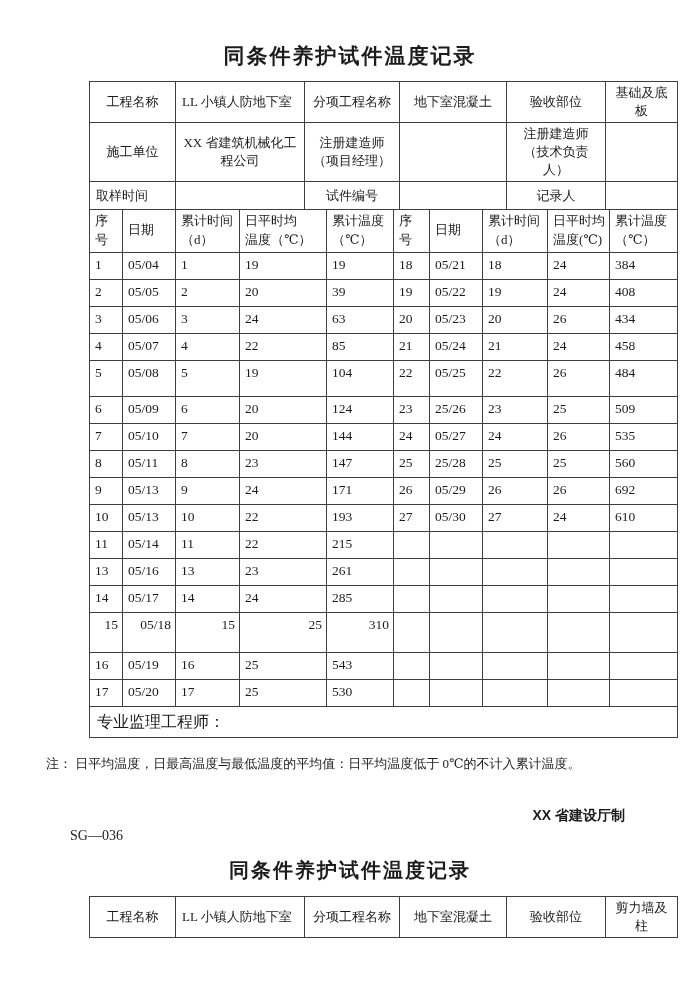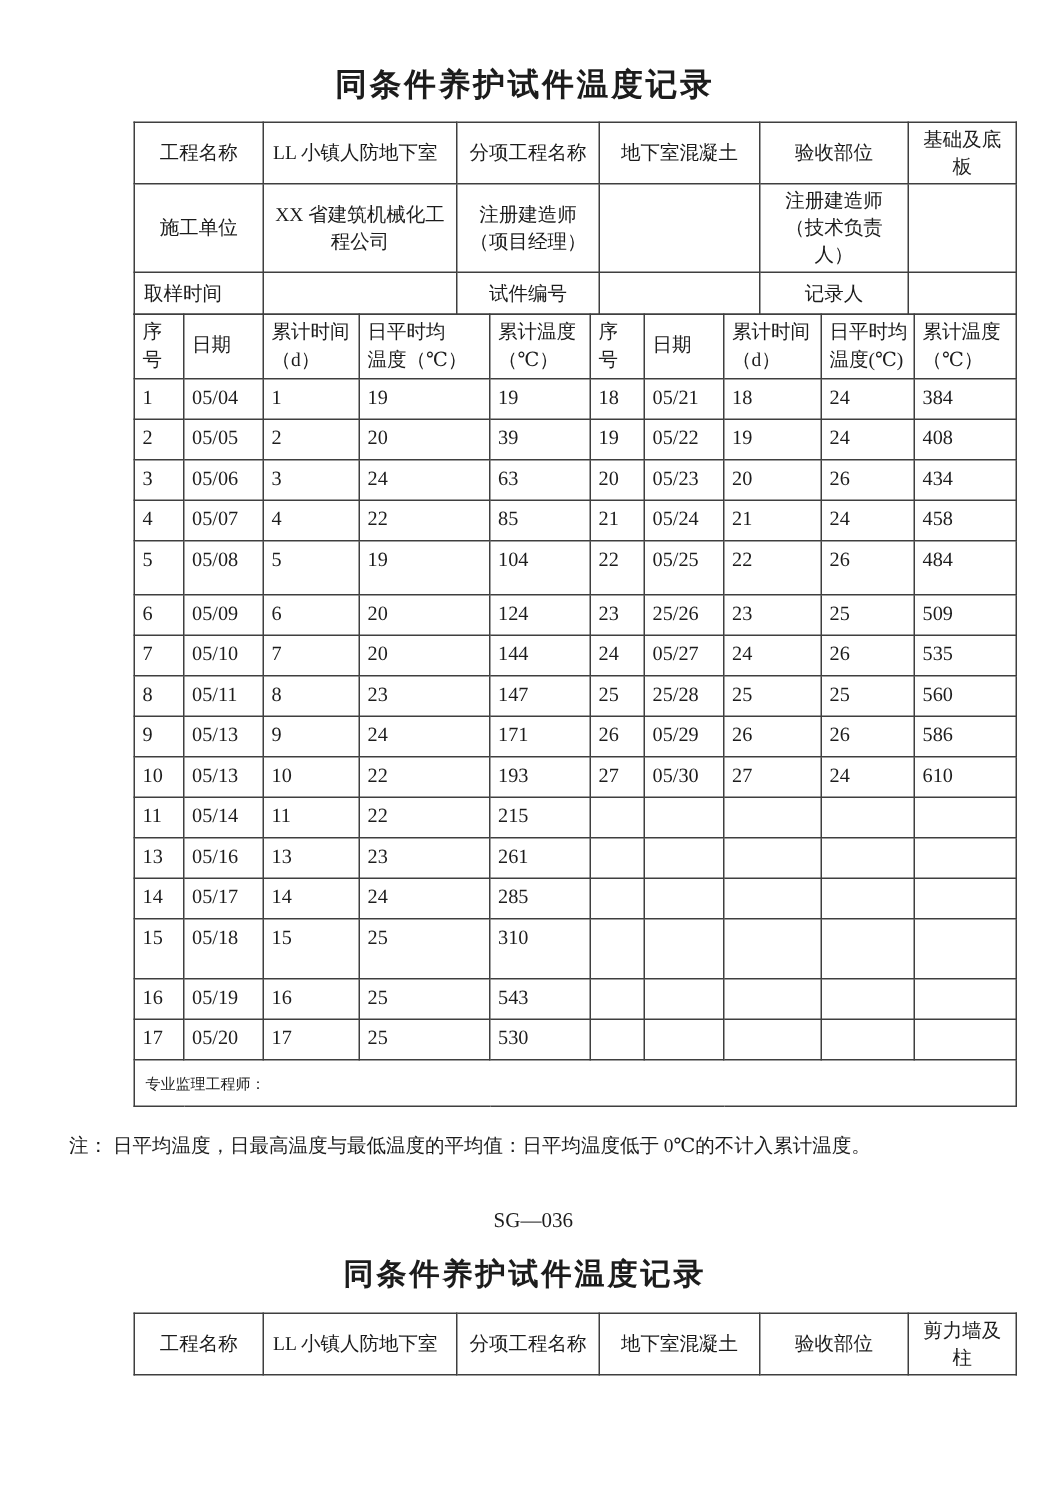--- a/index.html
+++ b/index.html
@@ -44,32 +44,32 @@
   .data-table th {
     height: 39px; text-align: left; padding-left: 5px;
     vertical-align: middle; line-height: 1.45;
   }
   .data-table td {
     height: 27px; text-align: left; padding-left: 5px;
     vertical-align: top; padding-top: 4px;
     font-size: 13.5px;
   }
   .data-table tr.h36 td { height: 36px; }
-  .data-table tr.h40 td { height: 40px; }
-  .data-table td.supervisor-cell { height: 31px; font-size: 10px; padding-left: 7px; vertical-align: middle; }
+  .data-table tr.h40 td { height: 40px; text-align: right; }
+  .data-table td.supervisor-cell { height: 31px; font-size: 16px; padding-left: 7px; vertical-align: middle; }
 
   .note-line { margin: 17px 0 0 46px; font-size: 13px; width: 588px; }
 
   .issuer-block { width: 588px; margin-left: 70px; margin-top: 34px; }
   .issuer-line1 {
     text-align: right; padding-right: 33px;
     font-family: "Liberation Sans", "DejaVu Sans", sans-serif;
     font-weight: bold; font-size: 14px;
   }
-  .issuer-line2 { text-align: center; padding-right: 17px; font-size: 14px; margin-top: 3px; }
+  .issuer-line2 { text-align: left; padding-right: 17px; font-size: 14px; margin-top: 3px; }
 
   .doc-title2 {
     text-align: center; font-size: 20px; font-weight: bold;
     letter-spacing: 2px; margin-top: 13px; margin-bottom: 12px;
   }
   .info-table2 td { height: 40px; text-align: center; }
   .info-table2 td.left { text-align: left; padding-left: 6px; }
 </style>
 </head>
 <body>
@@ -252,21 +252,21 @@
         <tr>
           <td>9</td>
           <td>05/13</td>
           <td>9</td>
           <td>24</td>
           <td>171</td>
           <td>26</td>
           <td>05/29</td>
           <td>26</td>
           <td>26</td>
-          <td>586</td>
+          <td>692</td>
         </tr>
         <tr>
           <td>10</td>
           <td>05/13</td>
           <td>10</td>
           <td>22</td>
           <td>193</td>
           <td>27</td>
           <td>05/30</td>
           <td>27</td>
@@ -349,20 +349,21 @@
     <tbody>
       <tr>
         <td class="supervisor-cell" colspan="10">专业监理工程师：</td>
       </tr>
     </tbody>
   </table>
 
   <div class="note-line">注： 日平均温度，日最高温度与最低温度的平均值：日平均温度低于 0℃的不计入累计温度。</div>
 
   <div class="issuer-block">
+    <div class="issuer-line1">XX 省建设厅制</div>
     <div class="issuer-line2">SG—036</div>
   </div>
 
   <div class="doc-title2">同条件养护试件温度记录</div>
 
   <table class="info-table2">
     <colgroup>
       <col style="width:86px">
         <col style="width:129px">
         <col style="width:95px">

